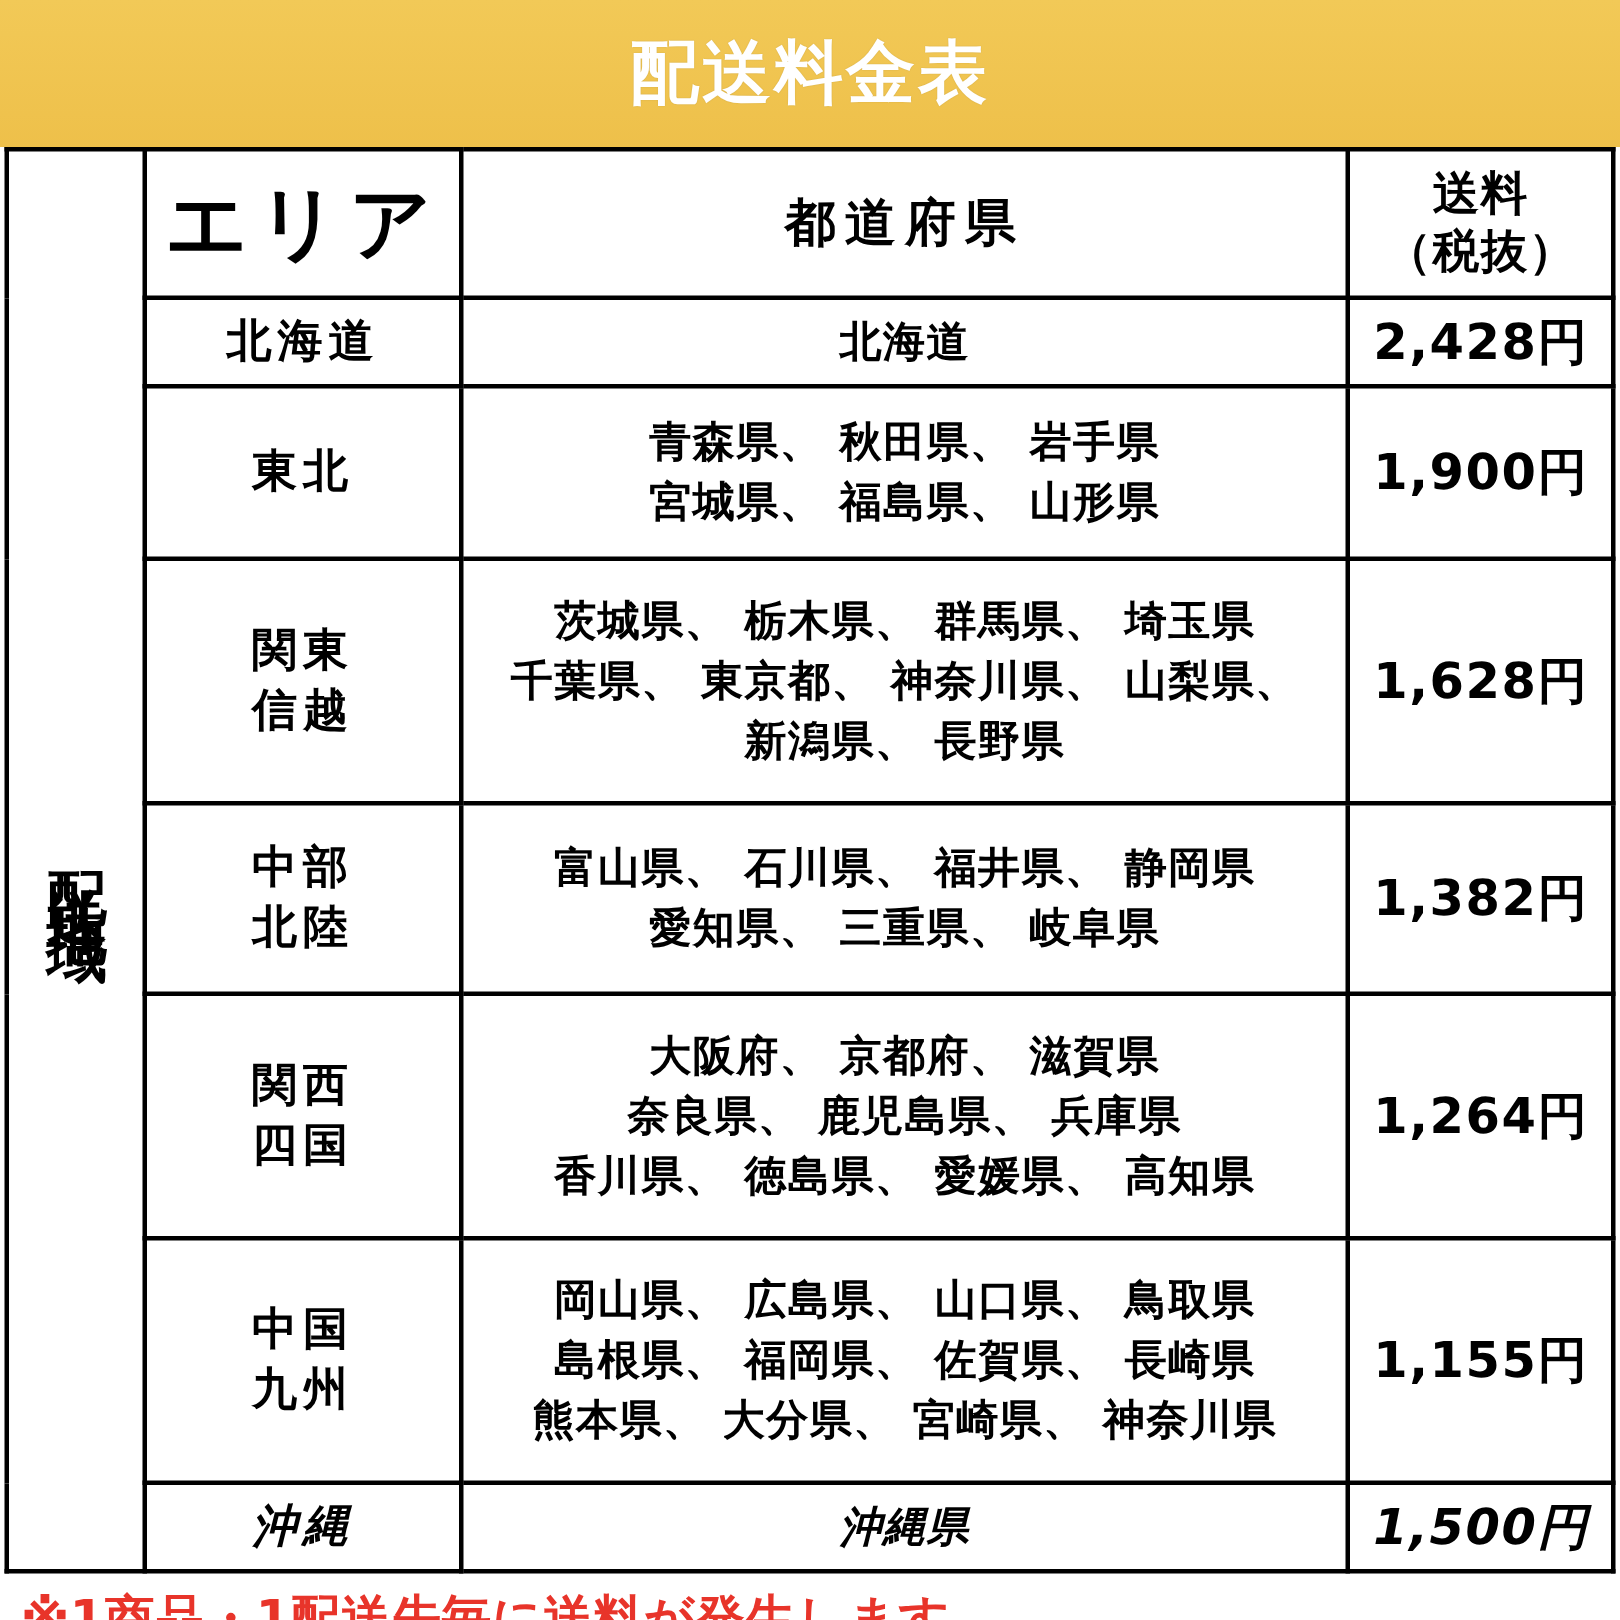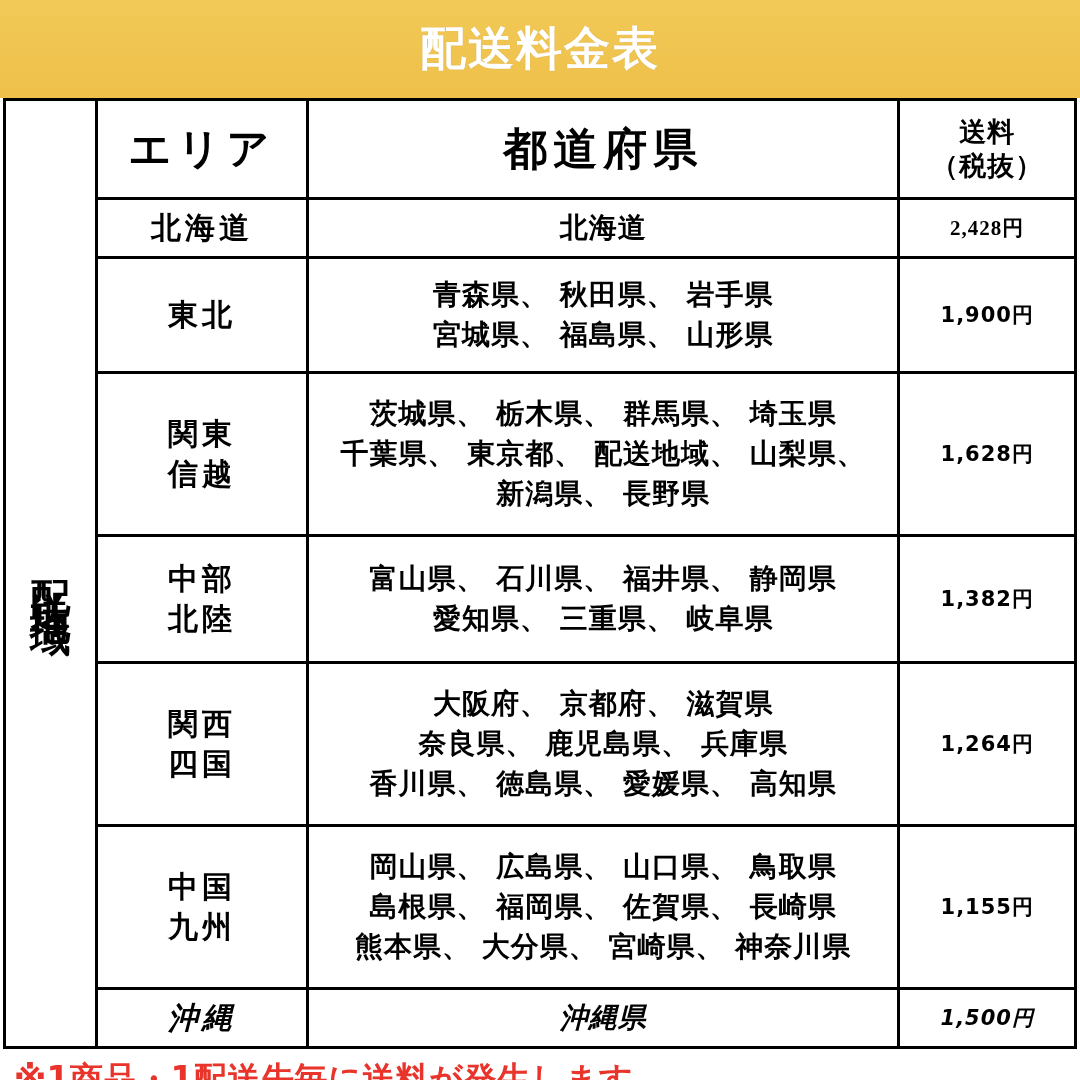--- a/index.html
+++ b/index.html
@@ -77,30 +77,30 @@
     font-size: 40px;
     font-weight: bold;
     letter-spacing: 12px;
     line-height: 1;
     margin: 0 auto;
     display: inline-block;
   }
 
   
   .hdr-area {
-    font-size: 42px;
+    font-size: 54px;
     letter-spacing: 6px;
     height: 96px;
   }
   .hdr-pref {
-    font-size: 44px;
+    font-size: 34px;
     letter-spacing: 6px;
   }
   .hdr-fee {
-    font-size: 27px;
+    font-size: 31px;
     line-height: 1.25;
     letter-spacing: 1px;
     padding: 6px 0;
   }
   .hdr-fee .l1 { display: block; }
   .hdr-fee .l2 { display: block; }
 
   
   .area-cell {
     font-size: 30px;
@@ -110,27 +110,27 @@
   .area-cell span { display: block; }
   .pref-cell {
     font-size: 28px;
     text-align: left;
     padding: 6px 10px;
     line-height: 1.42;
     letter-spacing: 1px;
   }
   .pref-cell span { display: block; white-space: nowrap; }
   .fee-cell {
-    font-size: 21px;
+    font-size: 33px;
     letter-spacing: 1px;
     white-space: nowrap;
   }
 
   
-  .r-hokkaido td { height: 56px; font-family: Liberation Serif, serif; }
+  .r-hokkaido td { height: 56px; }
   .r-tohoku td   { height: 112px; }
   .r-kanto td    { height: 160px; }
   .r-chubu td    { height: 124px; }
   .r-kansai td   { height: 160px; }
   .r-chugoku td  { height: 160px; }
   .r-okinawa td  { height: 56px; font-style: italic; }
 
   
   .note {
     flex: none;
@@ -199,21 +199,21 @@
           <td class="fee-cell">1,900円</td>
         </tr>
 
         <tr class="r-kanto">
           <td class="area-cell">
             <span>関東</span>
             <span>信越</span>
           </td>
           <td class="pref-cell">
             <span>茨城県、 栃木県、 群馬県、 埼玉県</span>
-            <span>千葉県、 東京都、 配送地域、 山梨県、</span>
+            <span>千葉県、 東京都、 神奈川県、 山梨県、</span>
             <span>新潟県、 長野県</span>
           </td>
           <td class="fee-cell">1,628円</td>
         </tr>
 
         <tr class="r-chubu">
           <td class="area-cell">
             <span>中部</span>
             <span>北陸</span>
           </td>

